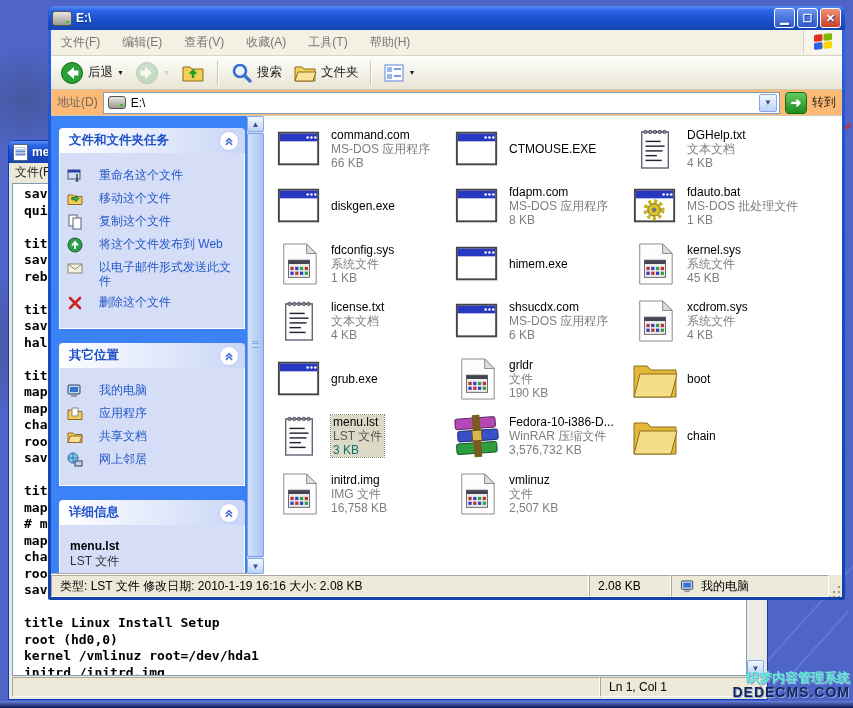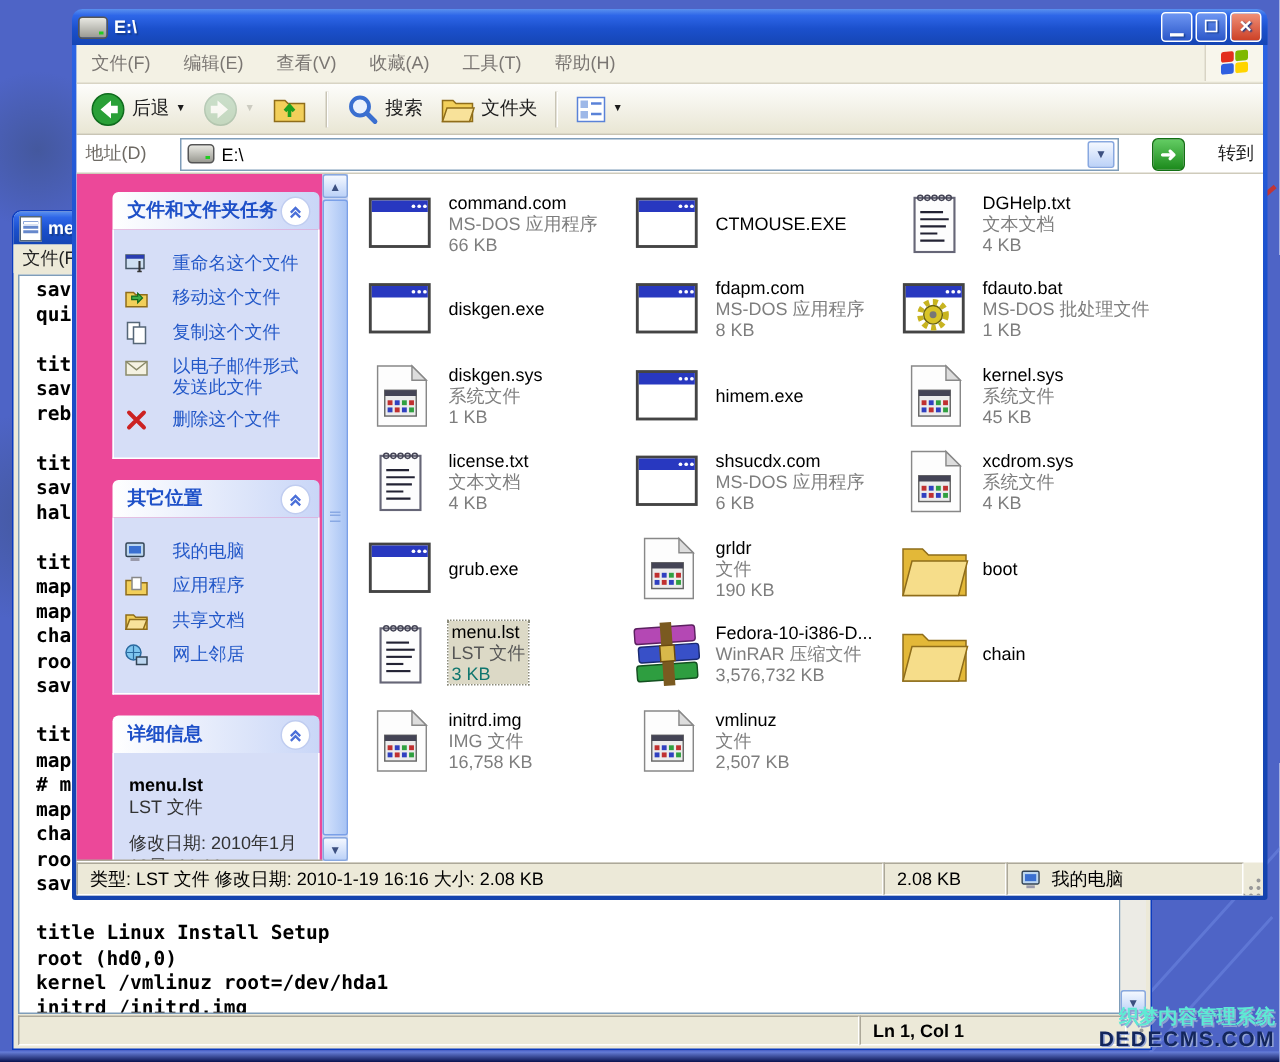--- a/index.html
+++ b/index.html
@@ -76,34 +76,34 @@
   .winlogo{position:absolute;right:0;top:0;width:38px;height:24px;background:#f8f6ec;
       border-left:1px solid #d8d4c4;display:flex;align-items:center;justify-content:center;}
   
   .ex-toolbar{height:33px;display:flex;align-items:center;gap:5px;padding:0 6px;
       background:linear-gradient(#fdfdfb,#e9e6d4);border-bottom:1px solid #c9c5b5;font-size:12.5px;color:#1c1c1c;}
   .tb-sep{width:1px;height:24px;background:#c9c5b5;margin:0 4px;border-right:1px solid #fff;}
   .tb-btn{display:flex;align-items:center;gap:4px;padding:2px 3px;border-radius:3px;}
   .caret{font-size:7px;color:#1c1c1c;}
   .caret.dis{color:#a6a69a;}
   
-  .ex-address{height:25px;display:flex;align-items:center;gap:22px;padding:0 6px;
-      background:#ffffff;border-bottom:1px solid #cfcbbb;font-size:12px;color:#6e6a64;}
+  .ex-address{height:25px;display:flex;align-items:center;gap:5px;padding:0 6px;
+      background:#fdba74;border-bottom:1px solid #cfcbbb;font-size:12px;color:#6e6a64;}
   .addr-combo{flex:1;height:20px;background:#fff;border:1px solid #7f9db9;
       display:flex;align-items:center;gap:5px;padding:0 2px 0 4px;color:#000;}
   .addr-drop{margin-left:auto;width:16px;height:16px;background:linear-gradient(#f4f8ff,#bcd2f8);
       border:1px solid #88a8e0;border-radius:2px;font-size:8px;color:#3c5080;
       display:flex;align-items:center;justify-content:center;}
   .go-btn{width:20px;height:20px;border-radius:4px;border:1px solid #127012;
       background:linear-gradient(#63cc63,#1c8a1c);color:#fff;font-weight:bold;
       display:flex;align-items:center;justify-content:center;font-size:13px;}
   .go-label{color:#1c1c1c;}
   
   .ex-main{flex:1;display:flex;min-height:0;background:#fff;}
-  .taskpane{width:164px;background:#ec4899;padding:12px 2px 0 24px;box-sizing:border-box;overflow:hidden;}
+  .taskpane{width:196px;background:#3b82f6;padding:12px 2px 0 8px;box-sizing:border-box;overflow:hidden;}
   .panel{margin-bottom:14px;}
   .panel-hd{height:25px;background:linear-gradient(90deg,#fff,#c9d6f7);
       border-radius:4px 4px 0 0;display:flex;align-items:center;justify-content:space-between;
       padding:0 6px 0 10px;color:#1e50c8;font-weight:bold;font-size:12.5px;}
   .chev{width:18px;height:18px;border-radius:50%;background:#fff;border:1px solid #c0cdf0;
       display:flex;align-items:center;justify-content:center;}
   .panel-bd{background:#d6def7;border:1px solid #fff;border-top:none;padding:8px 5px 10px 6px;}
   .task{display:flex;align-items:flex-start;gap:16px;margin:7px 1px;color:#2358c8;font-size:12px;line-height:14px;}
   .task .ti{flex:0 0 16px;height:16px;}
   .det-name{font-weight:bold;font-size:12px;color:#000;margin:6px 0 1px 4px;}
@@ -190,21 +190,21 @@
 root (hd0,0)
 kernel /vmlinuz root=/dev/hda1
 initrd /initrd.img</pre>
   </div>
   <div id="np-scroll">
     <div class="sbtn" style="top:0;">▲</div>
     <div class="sbtn" style="bottom:0;">▼</div>
   </div>
   <div id="np-status">
     <div class="statpane" style="flex:1;"></div>
-    <div class="statpane" style="width:178px;font-weight:bold;">
+    <div class="statpane" style="width:151px;">
       <span>Ln 1, Col 1</span>
     </div>
     <div class="grip"></div>
   </div>
 </div>
 
 <div id="explorer">
   <div class="titlebar">
     <span class="drive-ico"></span>
     <span>E:\</span>
@@ -329,20 +329,27 @@
             </div>
             <div class="task">
               <svg class="ti" viewBox="0 0 16 16">
                 <rect x="2" y="1" width="8" height="11" fill="#fff" stroke="#567"></rect>
                 <rect x="6" y="4" width="8" height="11" fill="#fff" stroke="#567"></rect>
               </svg>
               <span>复制这个文件</span>
             </div>
             <div class="task">
               <svg class="ti" viewBox="0 0 16 16">
+                <circle cx="8" cy="8" r="7" fill="#2f9e4f" stroke="#14601f"></circle>
+                <path d="M8 12 V5.5 M5 8.5 L8 5 l3 3.5" fill="none" stroke="#fff" stroke-width="1.8"></path>
+              </svg>
+              <span>将这个文件发布到 Web</span>
+            </div>
+            <div class="task">
+              <svg class="ti" viewBox="0 0 16 16">
                 <rect x="1" y="4" width="14" height="9" fill="#f5f2e2" stroke="#8a8a6a"></rect>
                 <path d="M1 4 L8 9.5 L15 4" fill="none" stroke="#8a8a6a"></path>
               </svg>
               <span>以电子邮件形式发送此文件</span>
             </div>
             <div class="task">
               <svg class="ti" viewBox="0 0 16 16">
                 <path d="M3 3 L13 13 M13 3 L3 13" stroke="#cc2222" stroke-width="2.6" stroke-linecap="round"></path>
               </svg>
               <span>删除这个文件</span>
@@ -461,21 +468,21 @@
                   <rect x="18" y="27" width="3.4" height="3.4" fill="#3040c0"></rect>
                   <rect x="23" y="27" width="3.4" height="3.4" fill="#30a040"></rect>
                   <rect x="28" y="27" width="3.4" height="3.4" fill="#c03030"></rect>
                   <rect x="13" y="32" width="3.4" height="3.4" fill="#3040c0"></rect>
                   <rect x="18" y="32" width="3.4" height="3.4" fill="#c03030"></rect>
                   <rect x="23" y="32" width="3.4" height="3.4" fill="#3040c0"></rect>
                   <rect x="28" y="32" width="3.4" height="3.4" fill="#30a040"></rect>
                 </svg>
               </span>
             <span class="ft">
-                <div class="nm">diskgen.sys</div>
+                <div class="nm">fdconfig.sys</div>
                 <div class="sub">系统文件</div>
                 <div class="sub">1 KB</div>
               </span>
           </div>
           <div class="tile">
             <span class="ficon">
                 <svg width="38" height="48" viewBox="0 0 40 48">
                   <rect x="6" y="6" width="28" height="38" fill="#fdfdfd" stroke="#667" stroke-width="1.5"></rect>
                   <g fill="none" stroke="#445">
                     <circle cx="10" cy="6" r="1.8"></circle>

